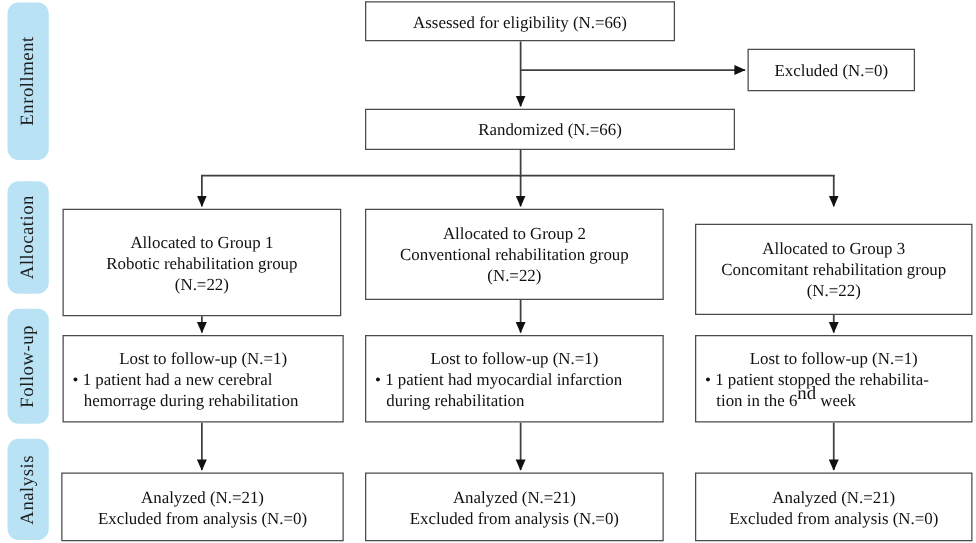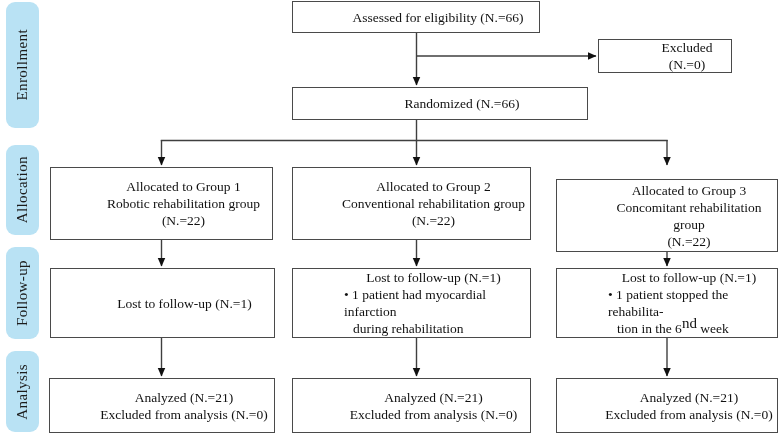--- a/index.html
+++ b/index.html
@@ -42,41 +42,40 @@
     box-sizing: border-box;
     background: #ffffff;
     border: 1.5px solid #4a4a4a;
     display: flex;
     flex-direction: column;
     align-items: center;
     justify-content: center;
     text-align: center;
     font-size: 13.5px;
     line-height: 1.26;
-    padding-left: 44px;
   }
   .box .bullets {
     align-self: stretch;
     text-align: left;
     padding: 0 3px 0 7px;
   }
   .box .bullets .b2 { padding-left: 9px; }
   sup { font-size: 15px; line-height: 0; }
 
   
   .lbl-enrollment { top: 2px;   height: 126px; }
   .lbl-allocation { top: 145px; height: 90px; }
   .lbl-followup   { top: 247px; height: 92px; }
   .lbl-analysis   { top: 351px; height: 81px; }
 
   .box-assessed   { left: 292px; top: 1px;   width: 248px; height: 32px; }
   .box-excluded   { left: 598px; top: 39px;  width: 134px; height: 34px; }
   .box-randomized { left: 292px; top: 87px;  width: 296px; height: 33px; }
 
-  .box-alloc1 { left: 50px;  top: 167px; width: 223px; height: 73px; }
+  .box-alloc1 { left: 50px;  top: 167px; width: 223px; height: 86px; }
   .box-alloc2 { left: 292px; top: 167px; width: 239px; height: 73px; }
   .box-alloc3 { left: 556px; top: 167px; width: 222px; height: 73px; margin-top: 12px; }
 
   .box-fu1 { left: 50px;  top: 268px; width: 225px; height: 70px; }
   .box-fu2 { left: 292px; top: 268px; width: 239px; height: 70px; }
   .box-fu3 { left: 556px; top: 268px; width: 222px; height: 70px; }
 
   .box-an1 { left: 49px;  top: 378px; width: 226px; height: 55px; }
   .box-an2 { left: 292px; top: 378px; width: 239px; height: 55px; }
   .box-an3 { left: 556px; top: 378px; width: 222px; height: 55px; }
@@ -143,20 +142,24 @@
     <span>(N.=22)</span>
   </div>
   <div class="box box-alloc3">
     <span>Allocated to Group 3</span>
     <span>Concomitant rehabilitation group</span>
     <span>(N.=22)</span>
   </div>
 
   <div class="box box-fu1">
     <span>Lost to follow-up (N.=1)</span>
+    <div class="bullets">
+      <div>• 1 patient had a new cerebral</div>
+      <div class="b2">hemorrage during rehabilitation</div>
+    </div>
   </div>
   <div class="box box-fu2">
     <span>Lost to follow-up (N.=1)</span>
     <div class="bullets">
       <div>• 1 patient had myocardial infarction</div>
       <div class="b2">during rehabilitation</div>
     </div>
   </div>
   <div class="box box-fu3">
     <span>Lost to follow-up (N.=1)</span>

